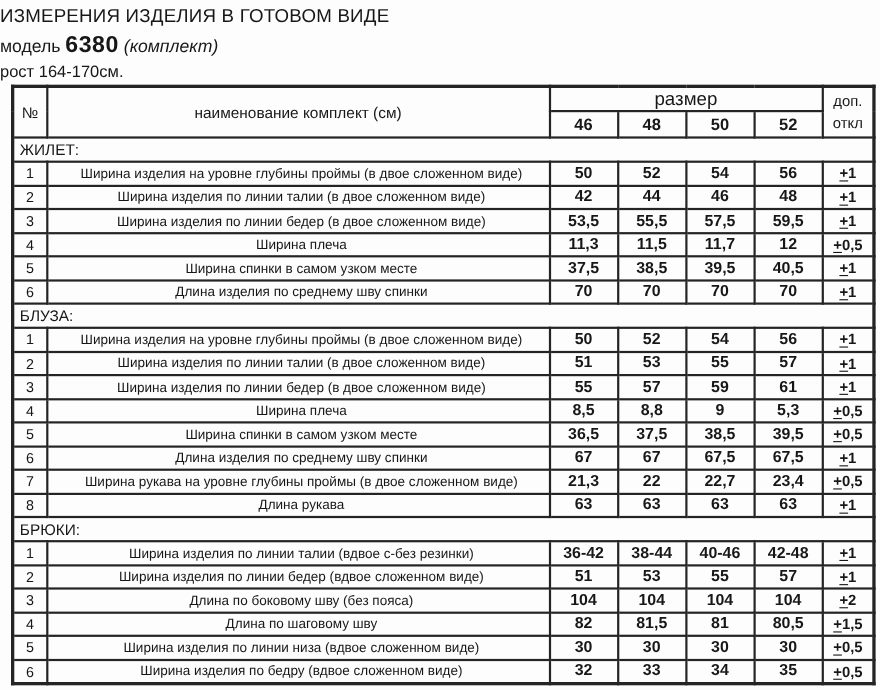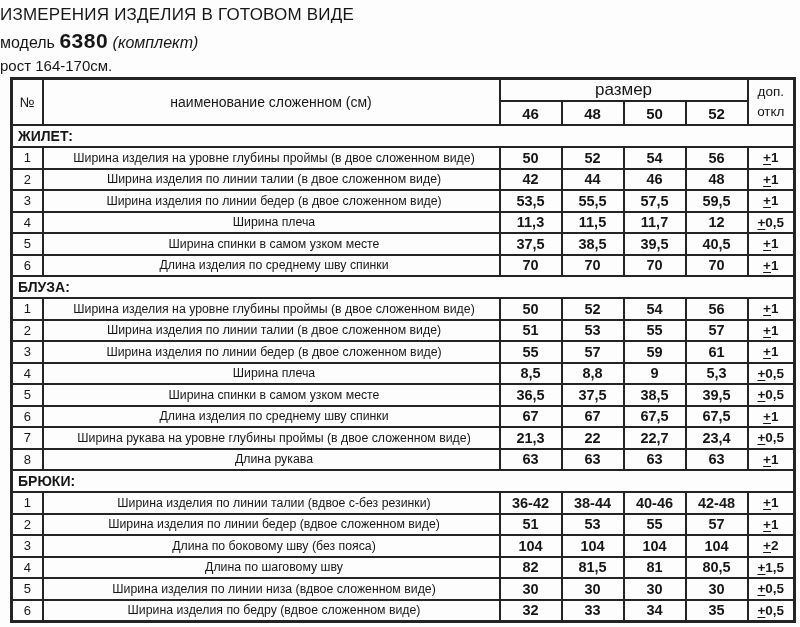--- a/index.html
+++ b/index.html
@@ -49,21 +49,21 @@
   }
   thead tr.head-row-1 { height: 22px; }
   thead tr.head-row-2 { height: 24px; }
   th.h-no { font-weight: 400; font-size: 14px; text-align: center; }
   th.h-name { font-weight: 400; font-size: 14px; text-align: center; }
   th.h-size { font-weight: 400; font-size: 17px; text-align: center; }
   th.h-size-num { font-weight: 700; font-size: 15px; text-align: center; }
   th.h-tol { font-weight: 400; font-size: 13.5px; text-align: center; line-height: 1.5; margin-top: 40px; }
   tbody tr.section-row { height: 22px; }
   tbody tr.section-row td {
-    font-weight: 700;
+    font-weight: 400;
     font-size: 14px;
     padding-left: 5px;
     text-align: left;
   }
   tbody tr.data-row { height: 21.5px; }
   td.c-no { text-align: center; font-size: 13px; font-weight: 400; }
   td.c-name {
     font-size: 12.3px;
     font-weight: 400;
     padding-left: 6px;
@@ -96,21 +96,21 @@
     <col style="width:457px">
     <col style="width:62px">
     <col style="width:62px">
     <col style="width:62px">
     <col style="width:62px">
     <col style="width:47px">
   </colgroup>
   <thead>
     <tr class="head-row-1">
       <th class="h-no" rowspan="2">№</th>
-      <th class="h-name" rowspan="2">наименование сложенном (см)</th>
+      <th class="h-name" rowspan="2">наименование комплект (см)</th>
       <th class="h-size" colspan="4">размер</th>
       <th class="h-tol" rowspan="2">
         <span>доп.</span><br>
         <span>откл</span>
       </th>
     </tr>
     <tr class="head-row-2">
       <th class="h-size-num">46</th>
       <th class="h-size-num">48</th>
       <th class="h-size-num">50</th>

